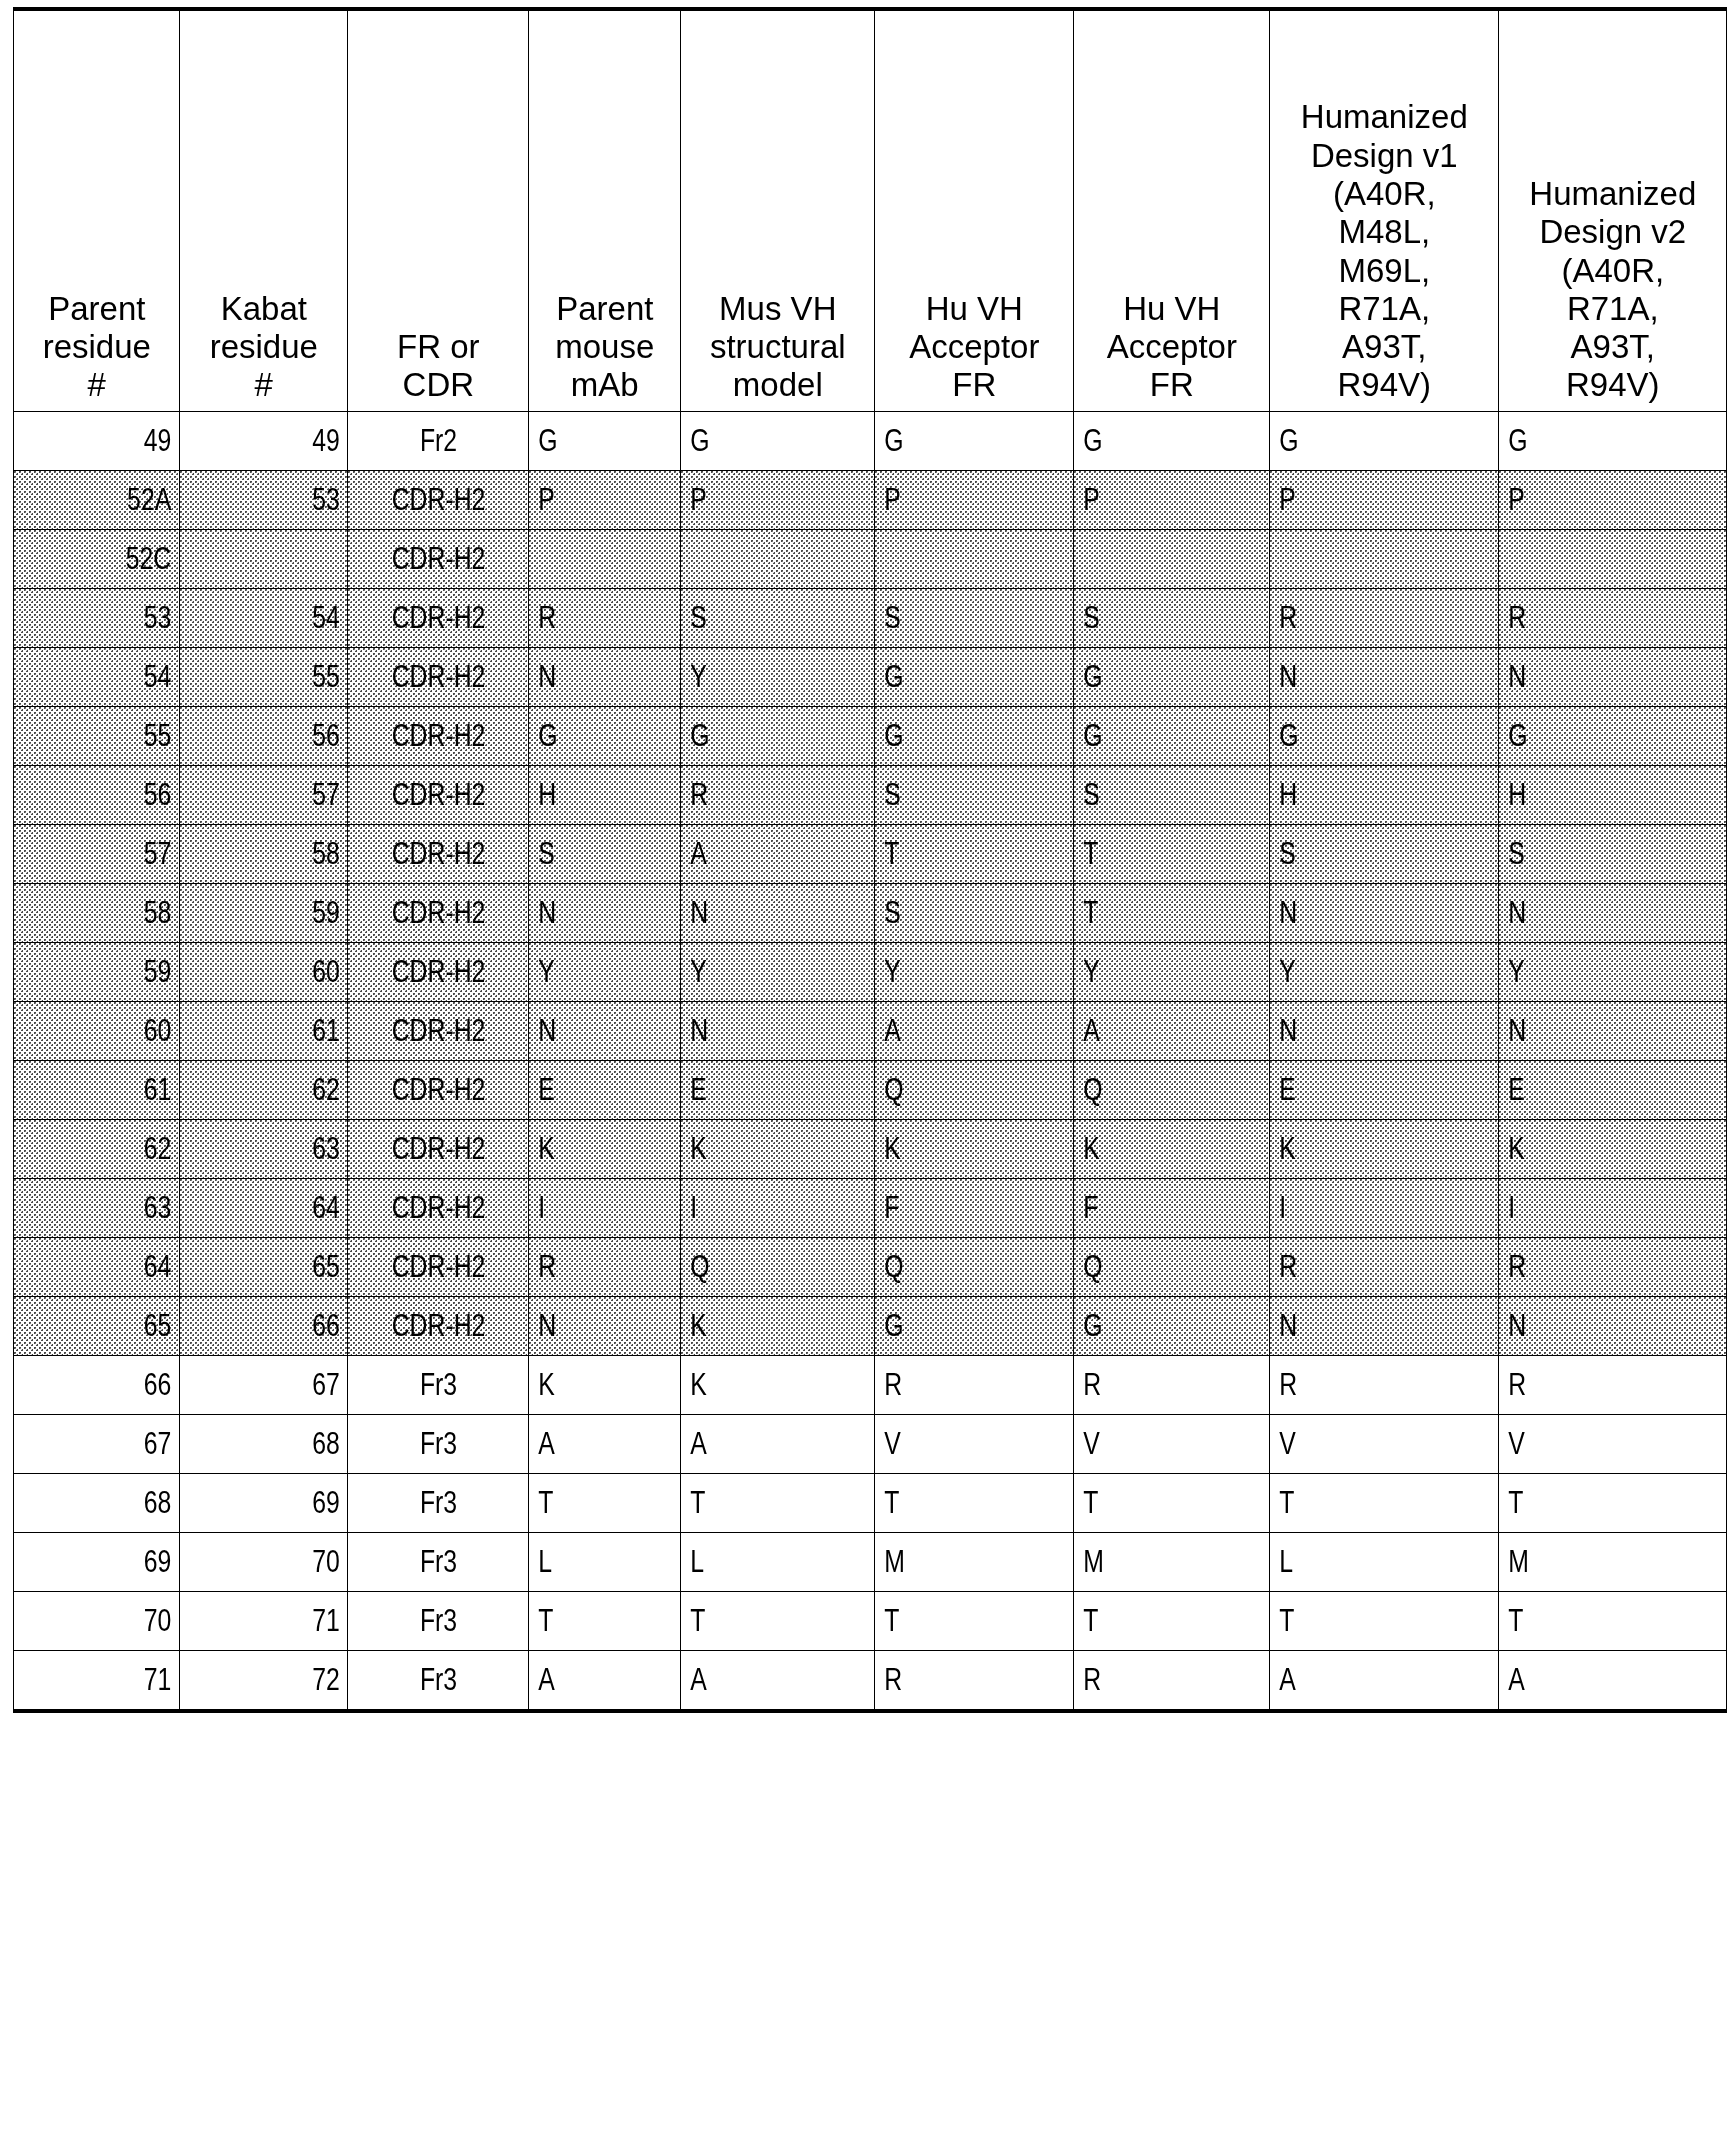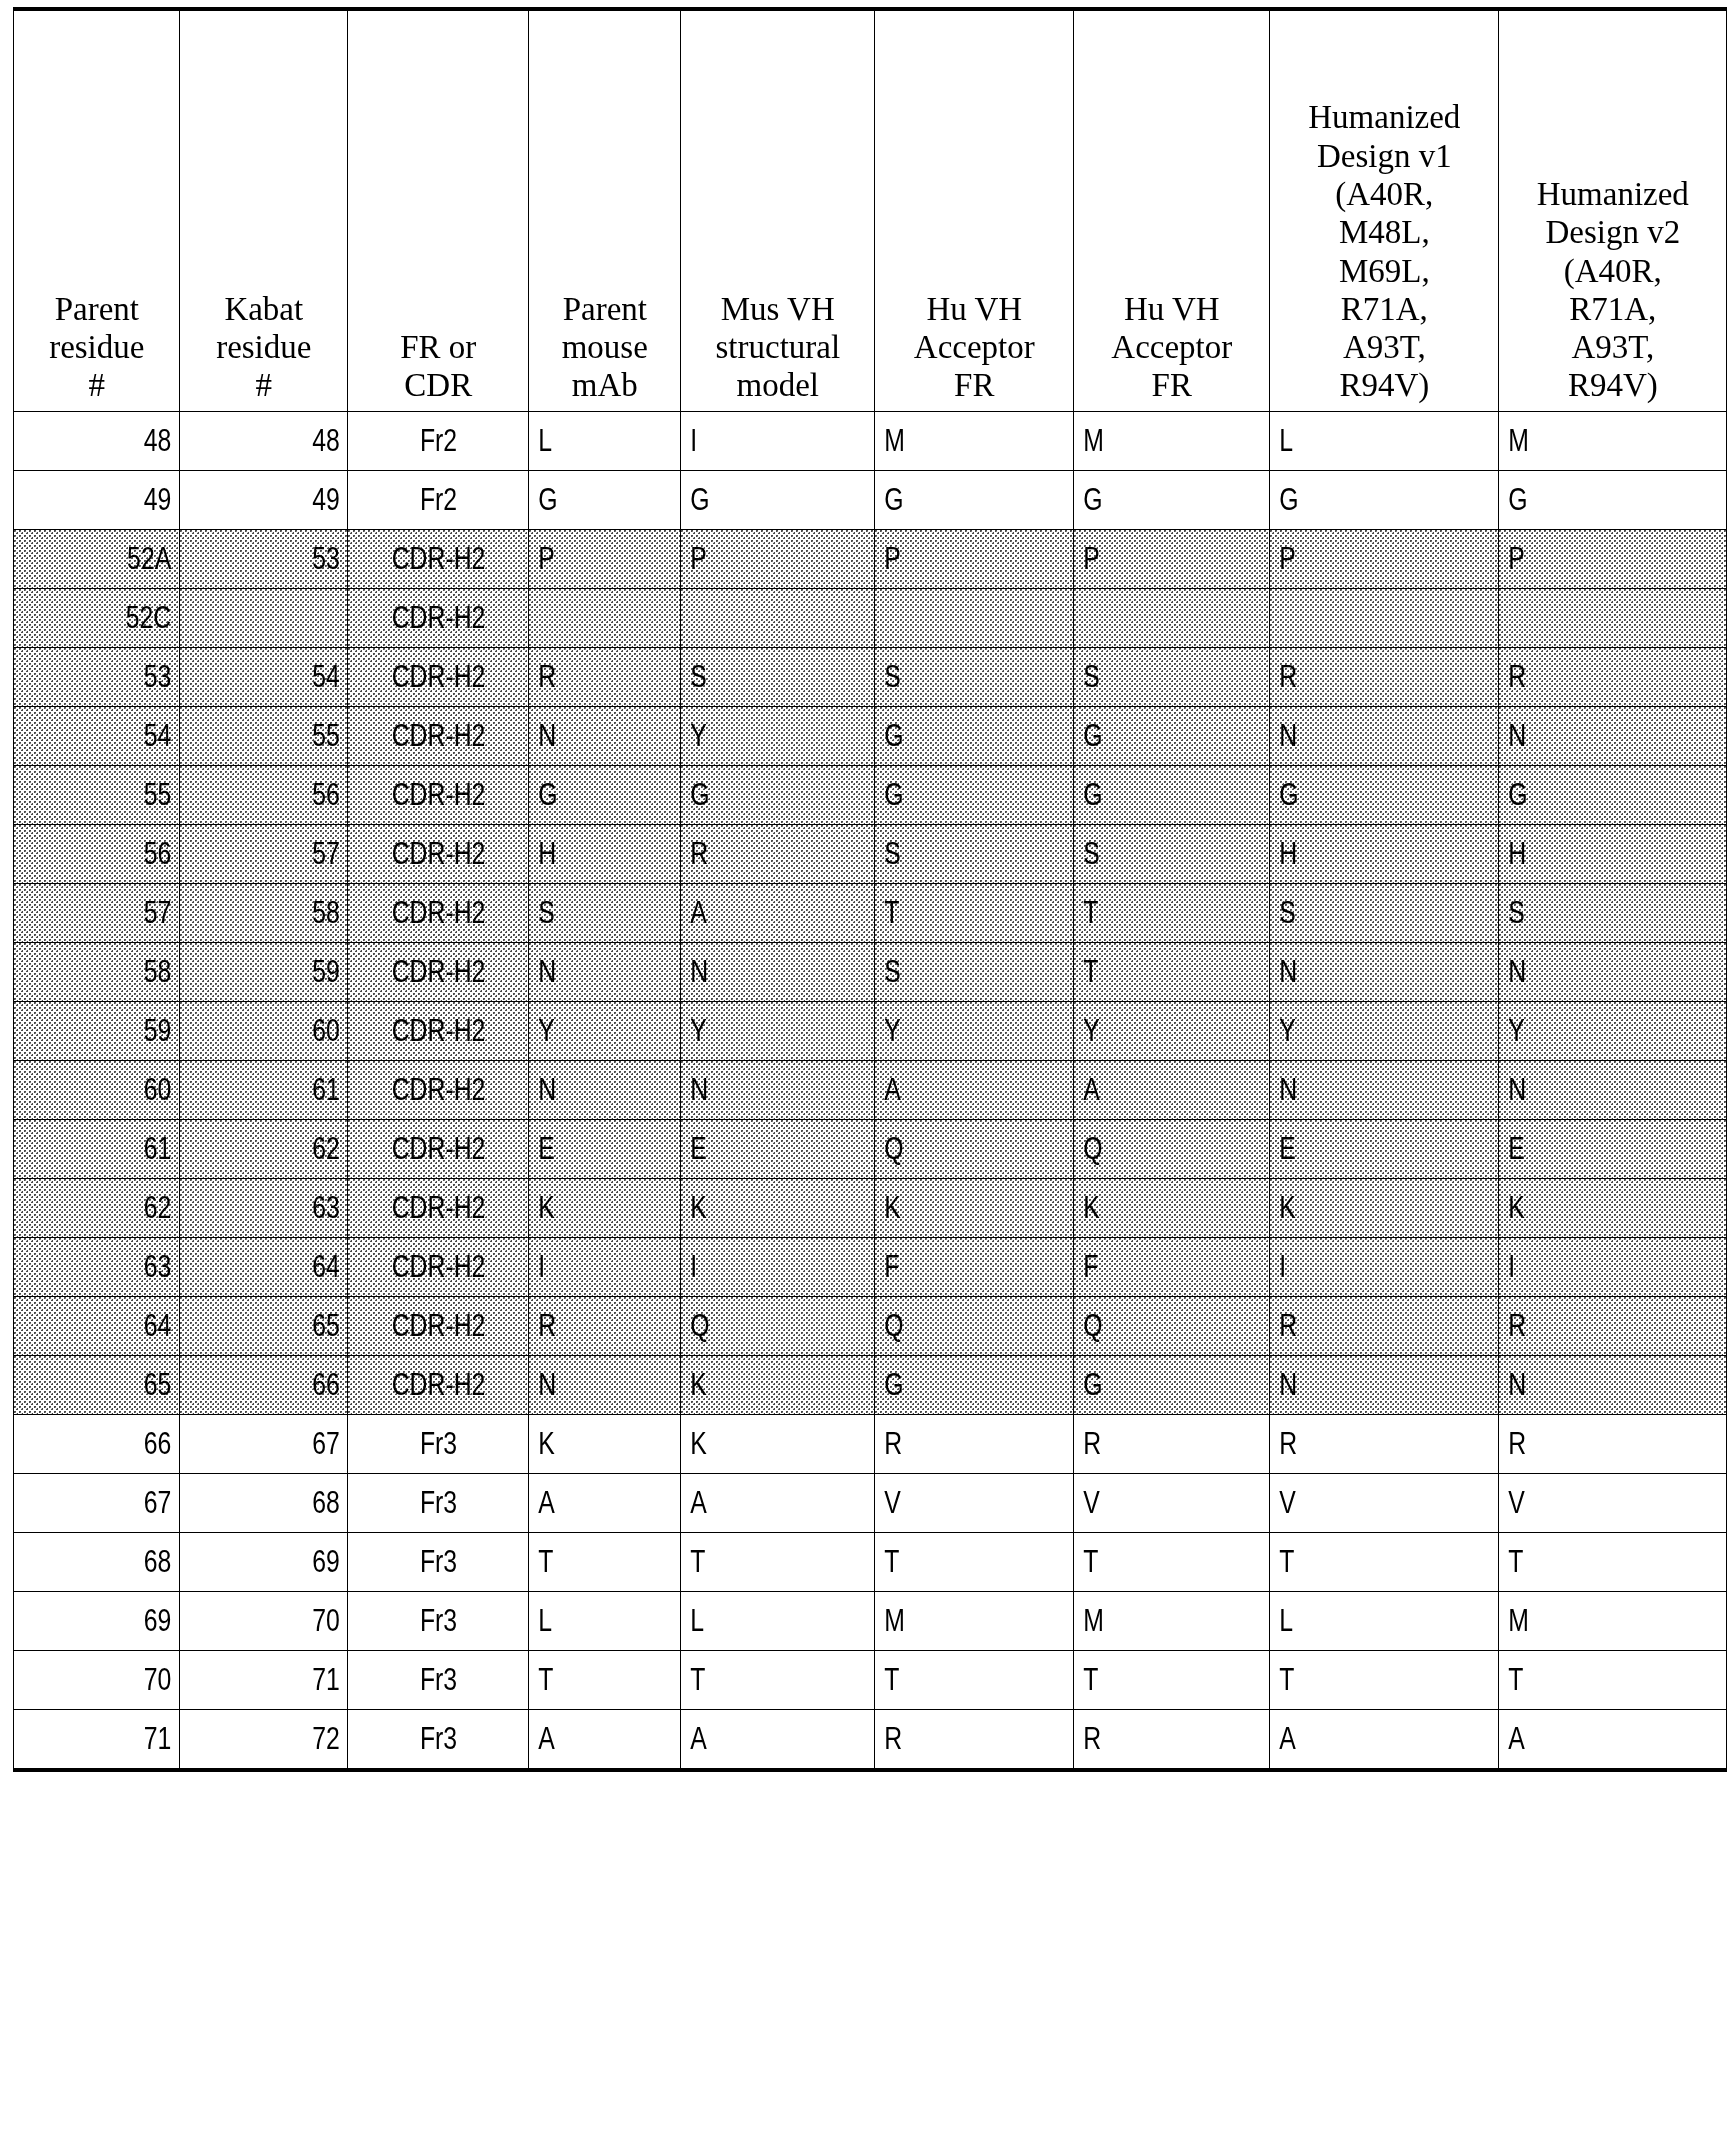--- a/index.html
+++ b/index.html
@@ -33,21 +33,21 @@
   table.residue-table td {
     border: 1.7px solid #000000;
     padding: 0;
     vertical-align: middle;
     background: #ffffff;
     background-clip: padding-box;
   }
 
   
   thead td.hdr {
-    font-family: Liberation Serif, serif;
+    font-family: Liberation Sans, sans-serif;
     font-size: 33px;
     line-height: 1.16;
     text-align: center;
     vertical-align: bottom;
     padding: 5px 5px 6.6px 5px;
     height: 389px;
     border-top-width: 4.1px;
   }
   thead td.hdr .hdr-inner {
     display: block;
@@ -170,49 +170,20 @@
 (A40R,
 R71A,
 A93T,
 R94V)</span>
           </td>
       </tr>
     </thead>
     <tbody id="tbody">
         <tr>
           <td class="num">
-            <span class="cell">48</span>
-          </td>
-          <td class="num">
-            <span class="cell">48</span>
-          </td>
-          <td class="region">
-            <span class="cell">Fr2</span>
-          </td>
-          <td class="aa">
-            <span class="cell">L</span>
-          </td>
-          <td class="aa">
-            <span class="cell">I</span>
-          </td>
-          <td class="aa">
-            <span class="cell">M</span>
-          </td>
-          <td class="aa">
-            <span class="cell">M</span>
-          </td>
-          <td class="aa">
-            <span class="cell">L</span>
-          </td>
-          <td class="aa">
-            <span class="cell">M</span>
-          </td>
-        </tr>
-        <tr>
-          <td class="num">
             <span class="cell">49</span>
           </td>
           <td class="num">
             <span class="cell">49</span>
           </td>
           <td class="region">
             <span class="cell">Fr2</span>
           </td>
           <td class="aa">
             <span class="cell">G</span>

